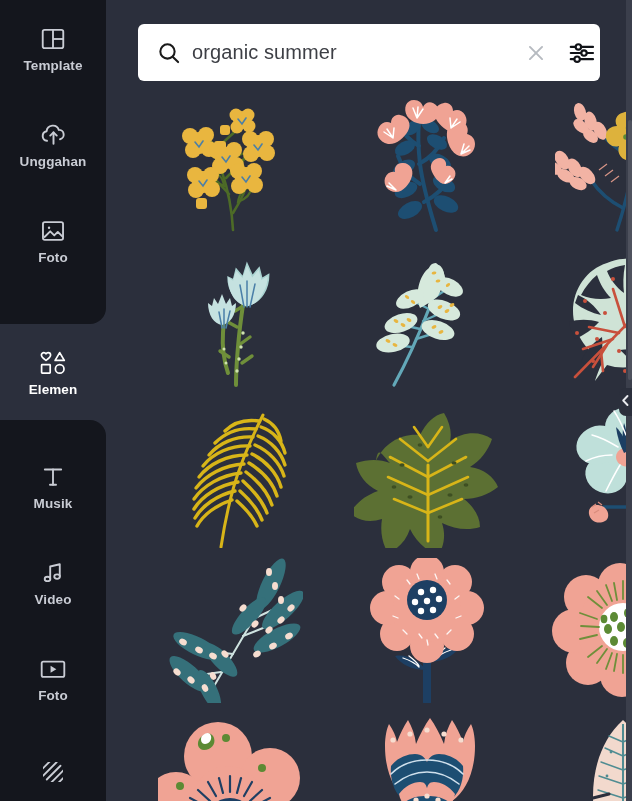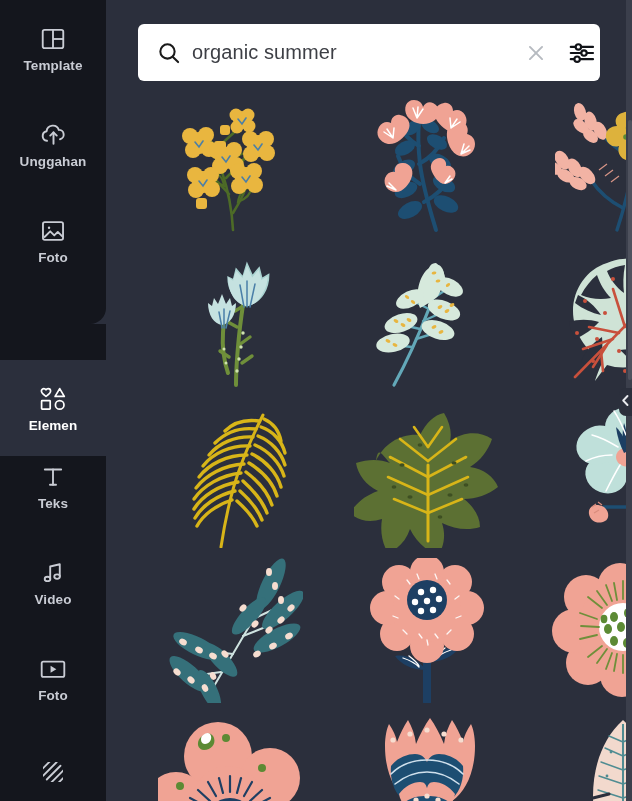--- a/index.html
+++ b/index.html
@@ -44,21 +44,21 @@
     display: flex; align-items: center; justify-content: center;
     color: #c9ccd4;
   }
   .side-item .lbl {
     font-size: 13.5px;
     font-weight: bold;
     color: #c9ccd4;
     letter-spacing: .1px;
     line-height: 1;
   }
-  .side-item.active { background: #2b2f3c; z-index: 2; margin-top: 36px; }
+  .side-item.active { background: #2b2f3c; z-index: 2; }
   .side-item.active .ico,
   .side-item.active .lbl { color: #ffffff; }
   
   .notch {
     position: absolute;
     left: 0;
     width: 106px;
     height: 18px;
     background: #2b2f3c;
     z-index: 1;
@@ -228,21 +228,21 @@
     <div class="notch bot" style="top:420px;"></div>
 
     <div class="side-item" style="top:438px;">
       <span class="ico">
         <svg width="28" height="28" viewBox="0 0 24 24" fill="none" stroke="currentColor" stroke-width="1.6" stroke-linecap="round">
           <line x1="5" y1="5.6" x2="19" y2="5.6"></line>
           <line x1="12" y1="5.6" x2="12" y2="18.6"></line>
           <line x1="9.4" y1="18.6" x2="14.6" y2="18.6"></line>
         </svg>
       </span>
-      <span class="lbl">Teks</span>
+      <span class="lbl">Musik</span>
     </div>
 
     <div class="side-item" style="top:534px;">
       <span class="ico">
         <svg width="28" height="28" viewBox="0 0 24 24" fill="none" stroke="currentColor" stroke-width="1.6" stroke-linecap="round" stroke-linejoin="round">
           <path d="M9.6 16.6V6.4l8.2-1.9v10.1"></path>
           <ellipse cx="7.3" cy="17.1" rx="2.4" ry="1.9"></ellipse>
           <ellipse cx="15.5" cy="15.1" rx="2.4" ry="1.9"></ellipse>
         </svg>
       </span>

